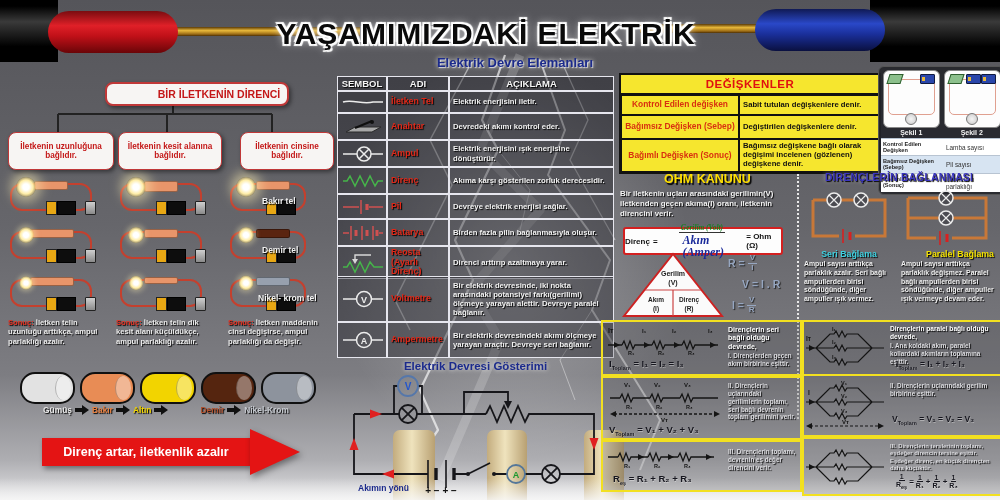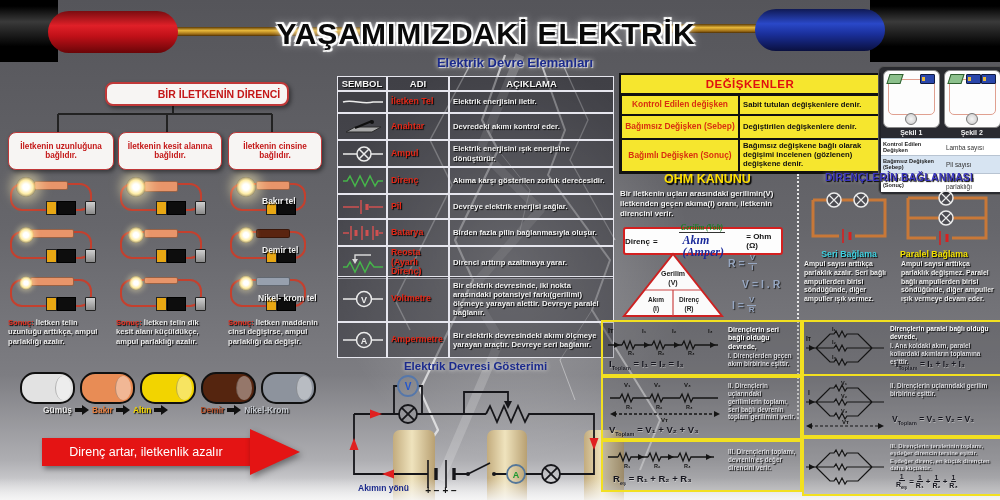--- a/index.html
+++ b/index.html
@@ -51,21 +51,21 @@
   .caps{position:absolute;left:20px;top:372px;width:296px;display:flex;gap:5px;z-index:5;}
   .cap{position:relative;flex:1;height:28px;border:2.5px solid #101010;border-radius:15px;}
   .cap i{position:absolute;right:2px;top:2px;bottom:2px;width:15px;border-radius:50%;background:rgba(255,255,255,.38);border-left:1.5px solid rgba(0,0,0,.25);}
   .matrow{position:absolute;left:6px;top:405px;width:320px;display:flex;align-items:center;justify-content:center;gap:3px;z-index:5;}
   .matname{font-size:8.4px;font-weight:bold;text-shadow:1px 1px 1px #000;}
   .marr{display:inline-flex;align-items:center;}
   .marr .sh{width:7px;height:4px;background:#101010;}
   .marr .hd{width:0;height:0;border-left:7px solid #101010;border-top:5px solid transparent;border-bottom:5px solid transparent;}
   .redarrow{position:absolute;left:42px;top:429px;width:260px;height:46px;z-index:5;}
   .ra-body{position:absolute;left:0;top:9px;width:208px;height:28px;background:#e41414;box-shadow:2px 3px 5px rgba(0,0,0,.4);
-    display:flex;align-items:center;justify-content:center;color:#fff;font-weight:normal;font-size:12.5px;white-space:nowrap;}
+    display:flex;align-items:center;justify-content:center;color:#fff;font-weight:bold;font-size:12.5px;white-space:nowrap;}
   .ra-head{position:absolute;left:208px;top:0;width:0;height:0;border-top:23px solid transparent;border-bottom:23px solid transparent;border-left:50px solid #e41414;filter:drop-shadow(2px 3px 3px rgba(0,0,0,.4));}
   
   .ctable{position:absolute;left:337px;top:76px;width:277px;z-index:5;}
   .trow{display:grid;grid-template-columns:50px 62px 165px;}
   .trow>div{border:1px solid #e6e6ee;background:rgba(22,22,28,.38);display:flex;align-items:center;padding:1px 3px;}
   .th{justify-content:center;color:#f5f5f5;font-weight:bold;font-size:9.5px;text-shadow:1px 1px 1px #000;}
   .sym{justify-content:center;}
   .adi{color:#e02818;font-weight:bold;font-size:8.8px;line-height:1.1;text-shadow:1px 1px 1px #000;}
   .desc{color:#f2f2f2;font-weight:bold;font-size:7.7px;line-height:1.18;text-shadow:1px 1px 1px #000;}
   .demo-title{position:absolute;left:337px;top:360px;width:277px;text-align:center;z-index:5;
@@ -109,21 +109,21 @@
   .ohm-fbox .fd{color:#1a2a9a;font-style:italic;font-family:"Liberation Serif",serif;font-size:12px;padding-top:1px;margin-left:22px;}
   .ohm-eqs{position:absolute;left:728px;top:254px;width:72px;z-index:5;color:#96a6c0;font-weight:bold;font-size:10.5px;text-shadow:1px 1px 1px #222;}
   .ohm-eqs .frac{font-size:8px;}
   .ohm-eqs .fn{border-color:#96a6c0;}
   .oe{position:absolute;display:flex;align-items:center;gap:3px;}
   .dotline{position:absolute;left:797px;top:174px;height:245px;border-left:2px dotted #e8e8e8;z-index:4;}
   
   .conn-title{position:absolute;left:800px;top:172px;width:198px;text-align:center;z-index:5;
     font-size:10.2px;font-weight:bold;color:#3a35c0;text-shadow:1px 1px 1px #000,0 0 4px rgba(255,255,255,.5);letter-spacing:.3px;}
   .conn-h1{position:absolute;left:804px;top:249px;width:90px;text-align:center;z-index:5;font-size:8.8px;font-weight:bold;color:#3ed0e0;text-shadow:1px 1px 1px #000;}
-  .conn-h2{position:absolute;left:900px;top:249px;width:94px;text-align:left;z-index:5;font-size:8.8px;font-weight:bold;color:#f2e000;text-shadow:1px 1px 1px #000;}
+  .conn-h2{position:absolute;left:900px;top:249px;width:94px;text-align:right;z-index:5;font-size:8.8px;font-weight:bold;color:#f2e000;text-shadow:1px 1px 1px #000;}
   .conn-t{position:absolute;z-index:5;font-size:6.9px;font-weight:bold;color:#f0f0f0;line-height:1.28;text-shadow:1px 1px 1px #000;}
   
   .rbox{position:absolute;border:2px solid #f2e020;background:rgba(70,70,76,.25);z-index:5;}
   .intro{position:absolute;font-size:7px;font-weight:bold;color:#fff;line-height:1.2;text-shadow:1px 1px 1px #000;}
   .rule{position:absolute;font-size:6.3px;font-weight:bold;color:#dedee2;line-height:1.25;text-shadow:1px 1px 1px #000;}
   .formula{position:absolute;font-size:9.5px;font-weight:bold;color:#16161e;text-shadow:.5px .5px 0 rgba(255,255,255,.35);white-space:nowrap;}
   .formula sub{font-size:5.5px;}
   .formula .frac{font-size:7px;vertical-align:middle;}
   .formula .fn{border-color:#16161e;padding:0 1px;}
   svg text{font-family:"Liberation Sans",sans-serif;}
@@ -162,21 +162,21 @@
   <div class="subtitle">Elektrik Devre Elemanları</div>
 
   <div class="wbox heading-box" style="left:105px;top:82px;width:136px;height:20px;">BİR İLETKENİN DİRENCİ</div>
   <svg class="abs z" style="left:8px;top:104px;" width="300" height="28">
     <g stroke="#222" stroke-width="2" fill="none">
       <path d="M165,0 V10 M50,10 H264 M50,10 V28 M159,10 V28 M264,10 V28"></path>
     </g>
   </svg>
   <div class="wbox branch-box" style="left:8px;top:132px;width:100px;height:34px;">İletkenin uzunluğuna bağlıdır.</div>
   <div class="wbox branch-box" style="left:118px;top:132px;width:98px;height:34px;">İletkenin kesit alanına bağlıdır.</div>
-  <div class="wbox branch-box" style="left:228px;top:132px;width:88px;height:34px;">İletkenin cinsine bağlıdır.</div>
+  <div class="wbox branch-box" style="left:240px;top:132px;width:88px;height:34px;">İletkenin cinsine bağlıdır.</div>
 
   <div class="ckt" style="left:8px;top:172px;width:100px;height:44px;">
       <div class="loop">
         <span class="bulb"></span>
         <span class="res"></span>
         <span class="gauge"></span>
         <span class="batt">
           <span class="cy"></span>
           <span class="cb"></span>
         </span>

